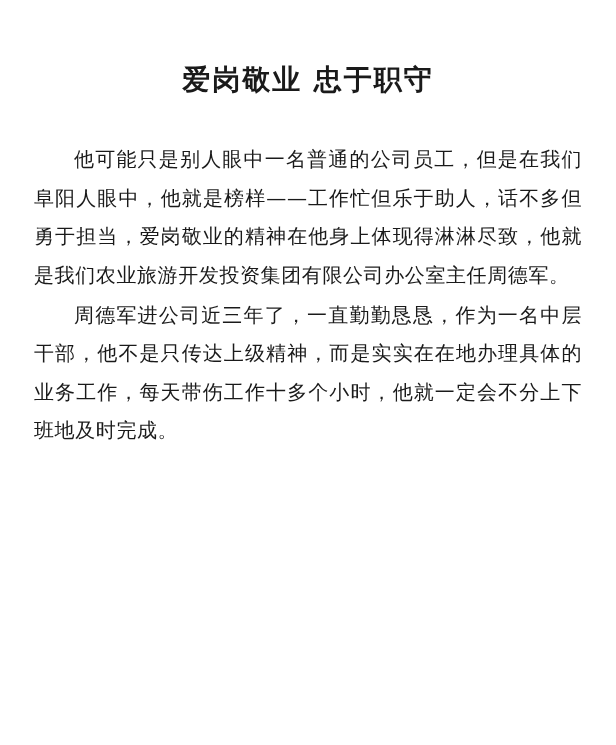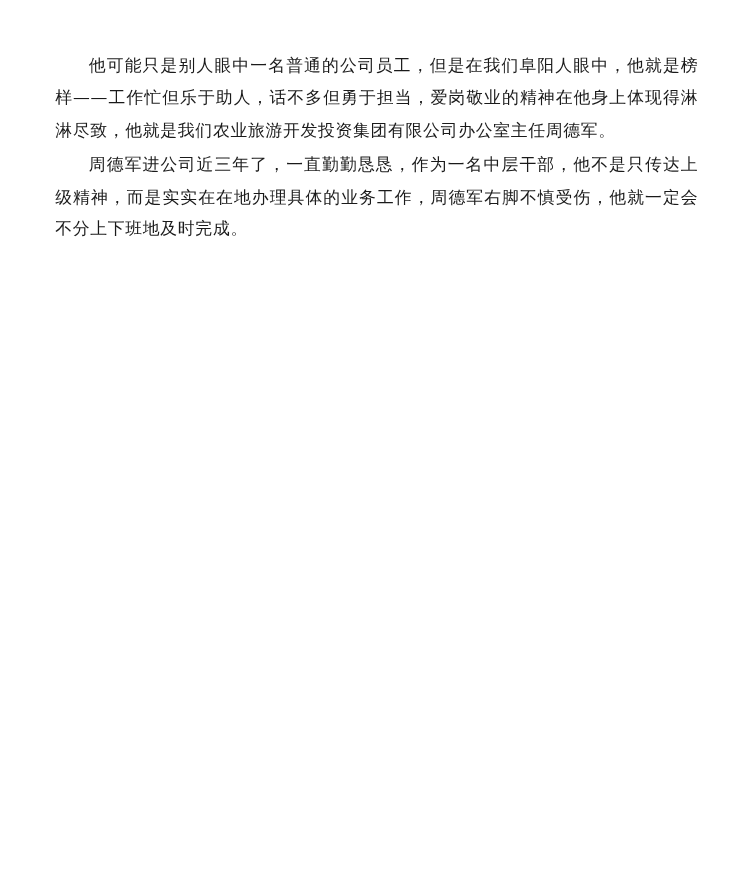--- a/index.html
+++ b/index.html
@@ -28,31 +28,32 @@
     font-size: 28px;
     font-weight: bold;
     letter-spacing: 2px;
     font-family: "DejaVu Serif", "Liberation Serif", serif;
     line-height: 1.3;
   }
   .body-text {
     margin-top: 42px;
   }
   .para {
-    margin: 0 0 2px 12px;
-    font-size: 14px;
+    margin: 0 0 2px 0;
+    font-size: 20px;
     line-height: 1.92;
     text-align: justify;
     text-justify: inter-ideograph;
     text-indent: 2em;
     letter-spacing: 0.6px;
   }
 </style>
 </head>
 <body>
 
 <div class="page">
+  <h1 class="doc-title">爱岗敬业 忠于职守</h1>
 
   <div class="body-text">
     <p class="para">他可能只是别人眼中一名普通的公司员工，但是在我们阜阳人眼中，他就是榜样——工作忙但乐于助人，话不多但勇于担当，爱岗敬业的精神在他身上体现得淋淋尽致，他就是我们农业旅游开发投资集团有限公司办公室主任周德军。</p>
-    <p class="para">周德军进公司近三年了，一直勤勤恳恳，作为一名中层干部，他不是只传达上级精神，而是实实在在地办理具体的业务工作，周德军右脚不慎受伤，他就一定会不分上下班地及时完成。</p>
+    <p class="para">周德军进公司近三年了，一直勤勤恳恳，作为一名中层干部，他不是只传达上级精神，而是实实在在地办理具体的业务工作，每天带伤工作十多个小时，他就一定会不分上下班地及时完成。</p>
   </div>
 </div>
 
 </body></html>

